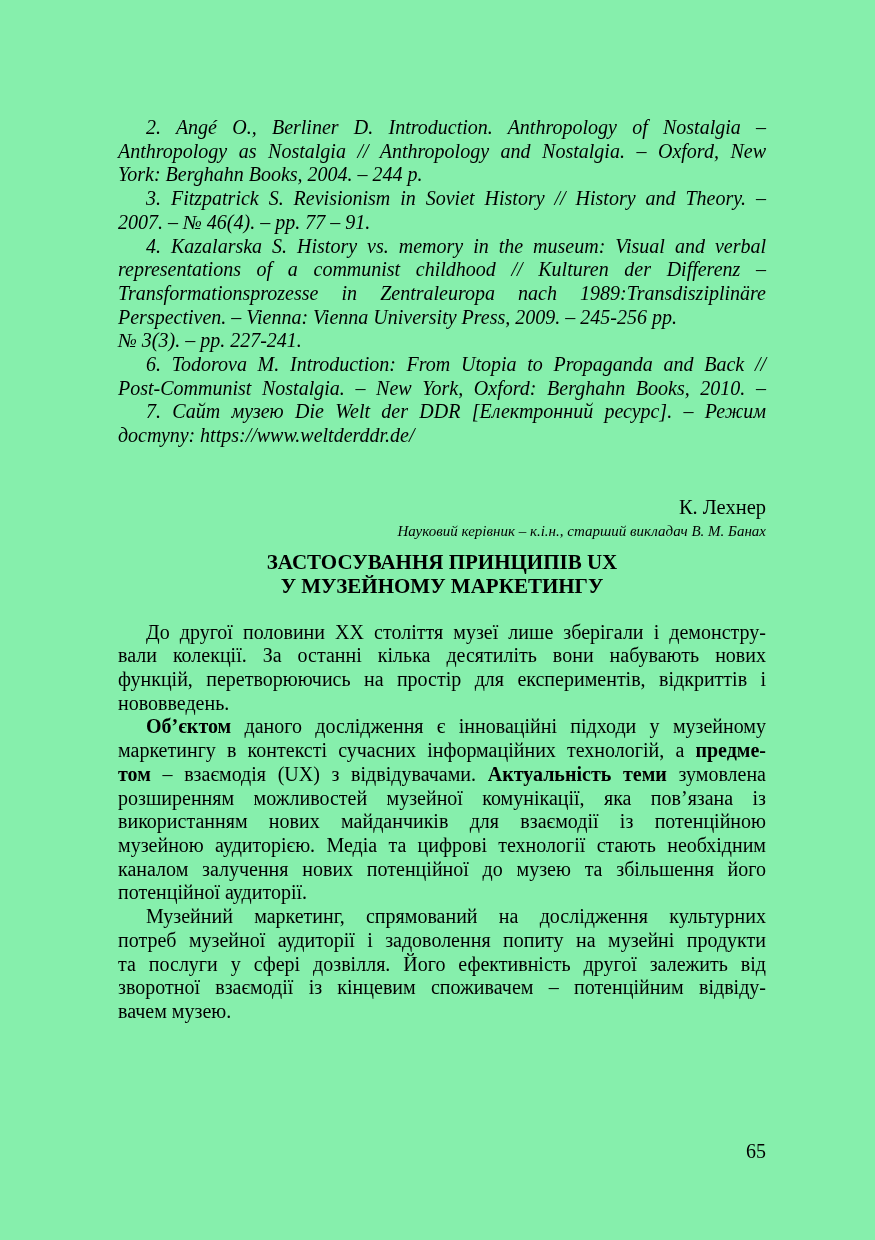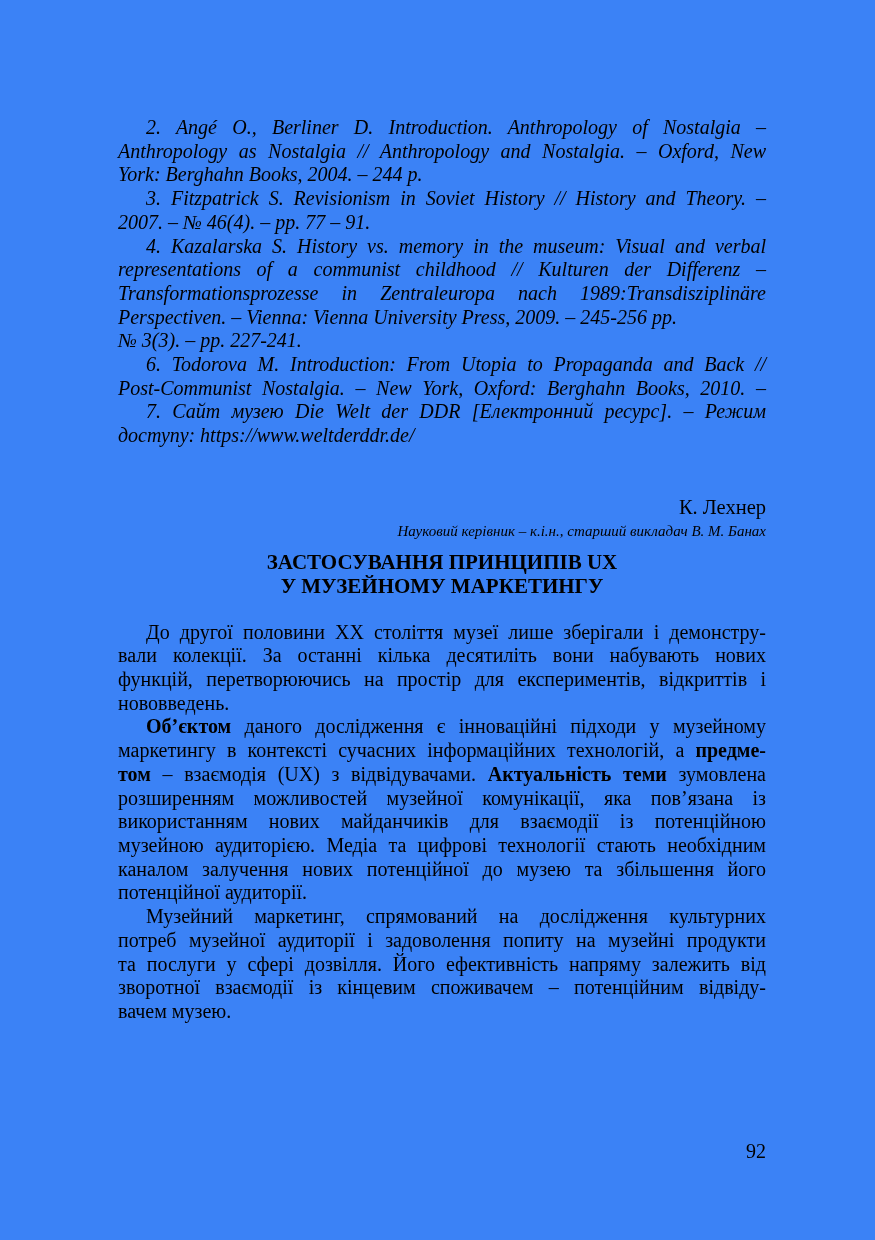--- a/index.html
+++ b/index.html
@@ -1,20 +1,20 @@
 <!DOCTYPE html>
 <html><head>
 <meta charset="utf-8">
 <style>
   html, body { margin: 0; padding: 0; background: #ffffff; }
   .page {
     position: relative;
     width: 875px;
     height: 1240px;
-    background: #3b82f6;
+    background: #86efac;
     color: #000000;
     font-family: "Liberation Serif", "DejaVu Serif", serif;
     overflow: hidden;
   }
   .content {
     position: absolute;
     left: 118px;
     top: 116px;
     width: 648px;
   }
@@ -115,22 +115,22 @@
         <div class="ln"><b>том</b><span> – взаємодія (UX) з відвідувачами. </span><b>Актуальність теми</b><span> зумовлена</span></div>
         <div class="ln">розширенням можливостей музейної комунікації, яка пов’язана із</div>
         <div class="ln">використанням нових майданчиків для взаємодії із потенційною</div>
         <div class="ln">музейною аудиторією. Медіа та цифрові технології стають необхідним</div>
         <div class="ln">каналом залучення нових потенційної до музею та збільшення його</div>
         <div class="ln last">потенційної аудиторії.</div>
       </div>
       <div class="paragraph">
         <div class="ln indent">Музейний маркетинг, спрямований на дослідження культурних</div>
         <div class="ln">потреб музейної аудиторії і задоволення попиту на музейні  продукти</div>
-        <div class="ln">та послуги у сфері дозвілля. Його ефективність напряму залежить від</div>
+        <div class="ln">та послуги у сфері дозвілля. Його ефективність другої залежить від</div>
         <div class="ln">зворотної взаємодії із кінцевим споживачем – потенційним відвіду-</div>
         <div class="ln last">вачем музею.</div>
       </div>
     </section>
 
   </div>
 
-  <div class="pagenum">92</div>
+  <div class="pagenum">65</div>
 </div>
 
 </body></html>

